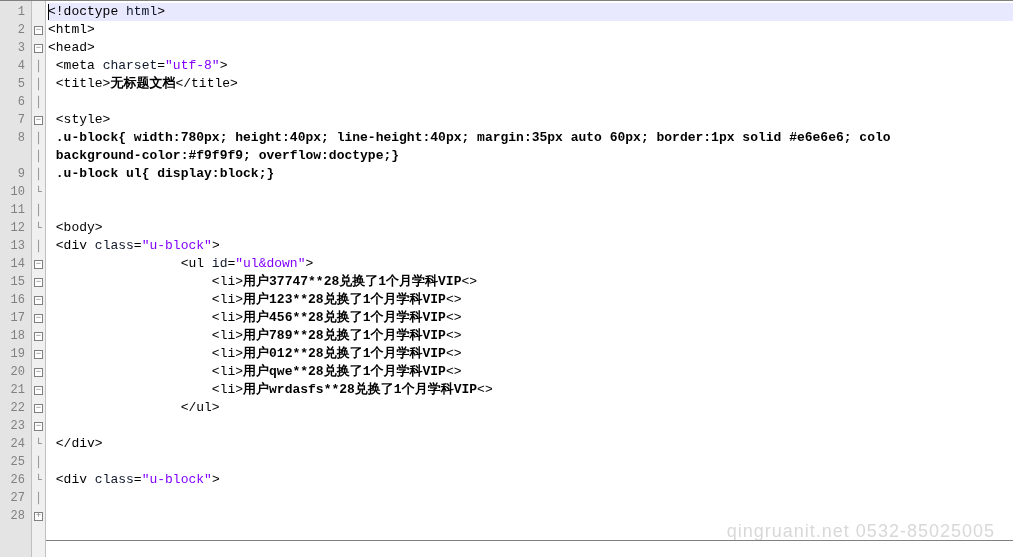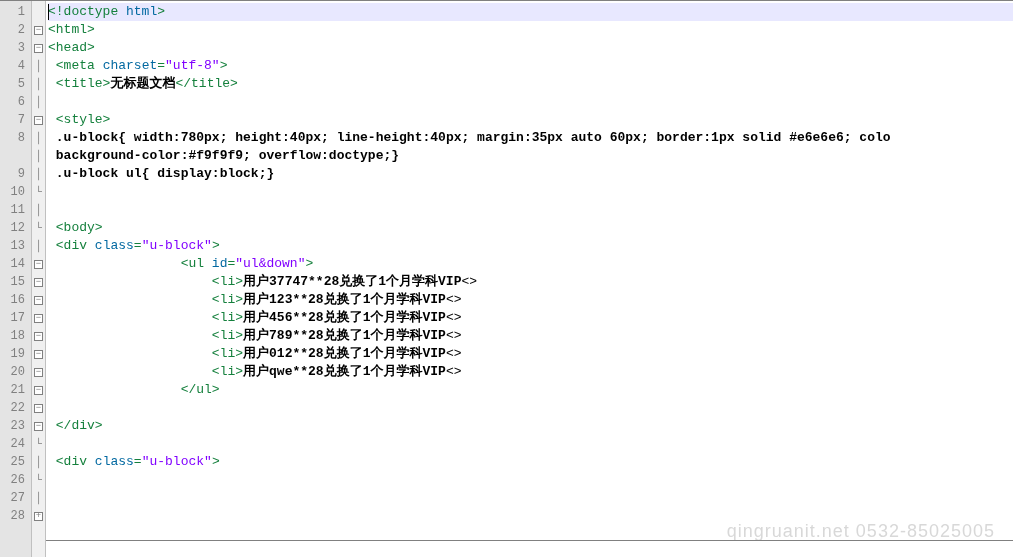--- a/index.html
+++ b/index.html
@@ -79,22 +79,22 @@
   background: #e8e8ff;
 }
 .caret {
   position: absolute;
   width: 1px;
   height: 16px;
   background: #000;
   left: 2px;
   top: 3px;
 }
-.t-blue { color: #15803d; }
-.t-red { color: #0369a1; }
+.t-blue { color: #000000; }
+.t-red { color: #0f172a; }
 .t-purple { color: #8000ff; }
 .t-black { color: #000; font-weight: bold; }
 .t-blackn { color: #000; }
 .watermark {
   position: absolute;
   right: 18px;
   top: 485px;
   color: #d8d8d8;
   font-size: 18px;
   font-family: 'Microsoft YaHei', sans-serif;
@@ -249,20 +249,21 @@
       <div class="line"></div>
       <div class="line"> <span class="t-blue">&lt;body&gt;</span></div>
       <div class="line"> <span class="t-blue">&lt;div </span><span class="t-red">class</span><span class="t-blue">=</span><span class="t-purple">"u-block"</span><span class="t-blue">&gt;</span></div>
       <div class="line">                 <span class="t-blue">&lt;ul </span><span class="t-red">id</span><span class="t-blue">=</span><span class="t-purple">"ul&amp;down"</span><span class="t-blue">&gt;</span></div>
       <div class="line">                     <span class="t-blue">&lt;li&gt;</span><span class="t-black">用户37747**28兑换了1个月学科VIP</span><span class="t-blackn">&lt;&gt;</span></div>
       <div class="line">                     <span class="t-blue">&lt;li&gt;</span><span class="t-black">用户123**28兑换了1个月学科VIP</span><span class="t-blackn">&lt;&gt;</span></div>
       <div class="line">                     <span class="t-blue">&lt;li&gt;</span><span class="t-black">用户456**28兑换了1个月学科VIP</span><span class="t-blackn">&lt;&gt;</span></div>
       <div class="line">                     <span class="t-blue">&lt;li&gt;</span><span class="t-black">用户789**28兑换了1个月学科VIP</span><span class="t-blackn">&lt;&gt;</span></div>
       <div class="line">                     <span class="t-blue">&lt;li&gt;</span><span class="t-black">用户012**28兑换了1个月学科VIP</span><span class="t-blackn">&lt;&gt;</span></div>
       <div class="line">                     <span class="t-blue">&lt;li&gt;</span><span class="t-black">用户qwe**28兑换了1个月学科VIP</span><span class="t-blackn">&lt;&gt;</span></div>
+      <div class="line">                     <span class="t-blue">&lt;li&gt;</span><span class="t-black">用户wrdasfs**28兑换了1个月学科VIP</span><span class="t-blackn">&lt;&gt;</span></div>
       <div class="line">                 <span class="t-blue">&lt;/ul&gt;</span></div>
       <div class="line"></div>
       <div class="line"> <span class="t-blue">&lt;/div&gt;</span></div>
       <div class="line"></div>
       <div class="line"> <span class="t-blue">&lt;div </span><span class="t-red">class</span><span class="t-blue">=</span><span class="t-purple">"u-block"</span><span class="t-blue">&gt;</span></div>
     </div>
 </div>
 
 <div class="watermark">qingruanit.net 0532-85025005</div>
 <div class="bottom-line"></div>

